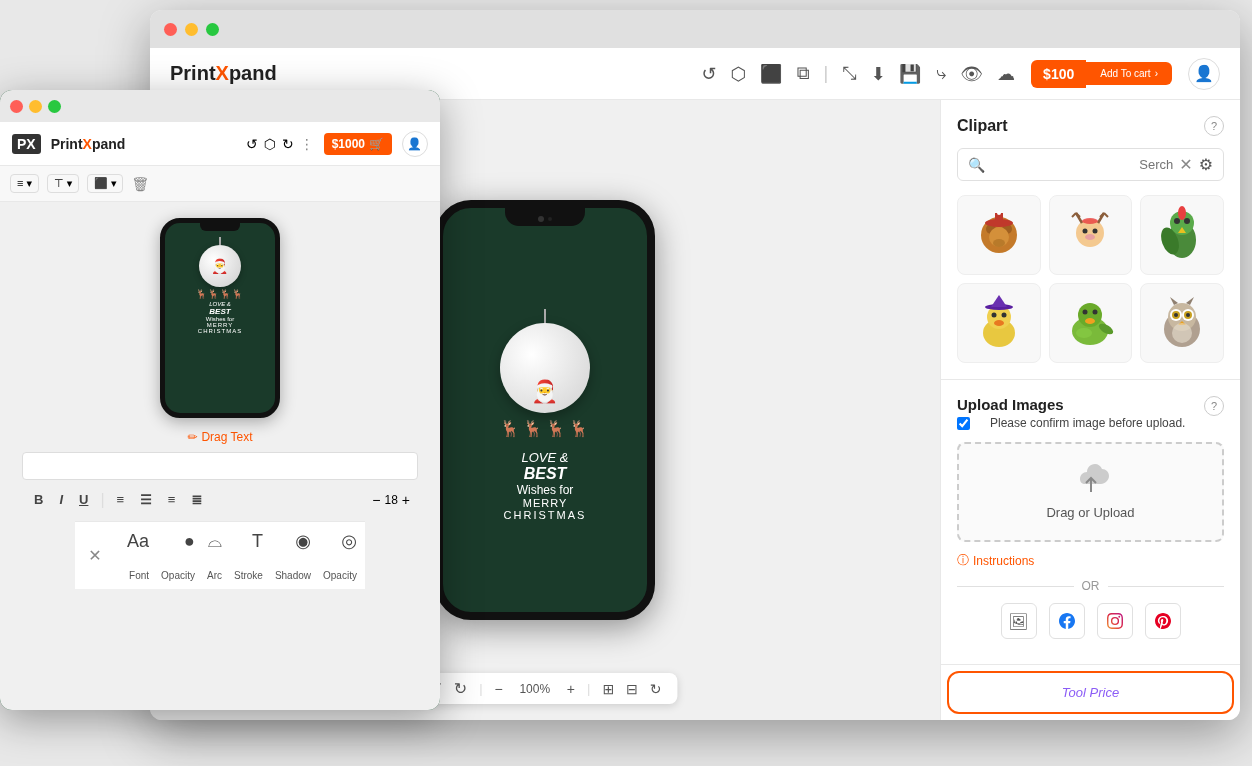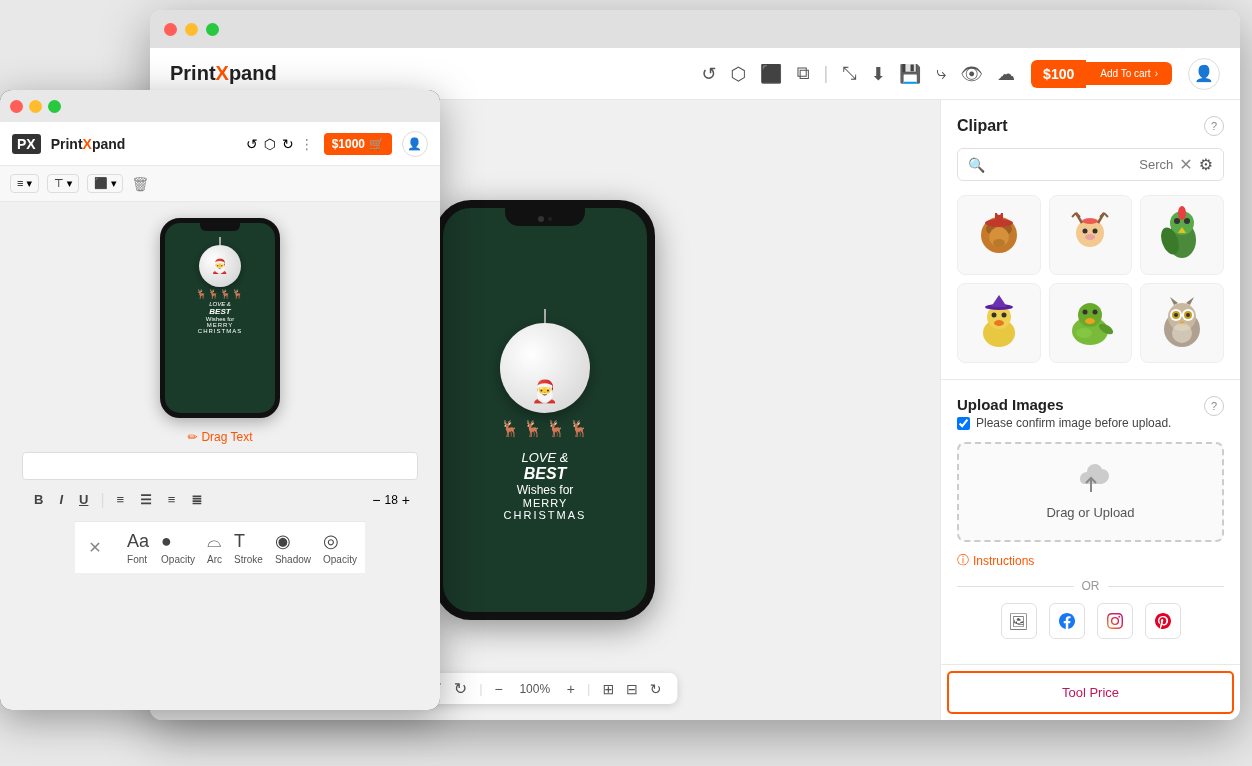--- a/index.html
+++ b/index.html
@@ -261,21 +261,21 @@
 
     .upload-title {
       font-size: 15px;
       font-weight: 600;
       color: #222;
     }
 
     .confirm-row {
       display: flex;
       align-items: center;
-      gap: 6px;
+      gap: 20px;
       margin-bottom: 12px;
       font-size: 12px;
       color: #444;
     }
 
     .confirm-row input { cursor: pointer; }
 
     .upload-dropzone {
       border: 2px dashed #ccc;
       border-radius: 8px;
@@ -361,23 +361,24 @@
       font-weight: 500;
       color: #333;
     }
 
     .action-btn:first-child {
       border-right: 1px solid #e8e8e8;
     }
 
     .action-btn.active {
       border: 2px solid #ff5500;
-      color: #be185d;
-      border-radius: 5px;
+      color: #8b5cf6;
+      border-radius: 12px;
       margin: 6px;
+      font-style: italic;
     }
 
     
     .inner-browser {
       position: absolute;
       top: 90px;
       left: 0;
       width: 440px;
       height: 620px;
       background: #14532d;
@@ -524,22 +525,22 @@
       gap: 12px;
       padding: 8px;
       border-top: 1px solid #e8e8e8;
       background: #fff;
       flex-wrap: wrap;
     }
 
     .tool-item {
       display: flex;
       flex-direction: column;
-      align-items: flex-start;
-      gap: 2px;
+      align-items: flex-end;
+      gap: 18px;
       cursor: pointer;
       font-size: 10px;
       color: #555;
     }
 
     .tool-icon {
       font-size: 18px;
       color: #444;
     }
 

